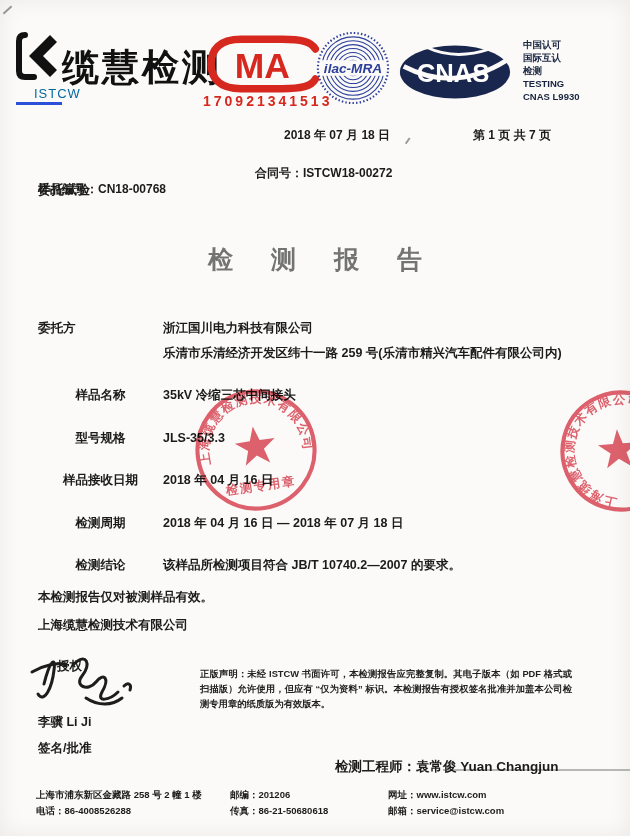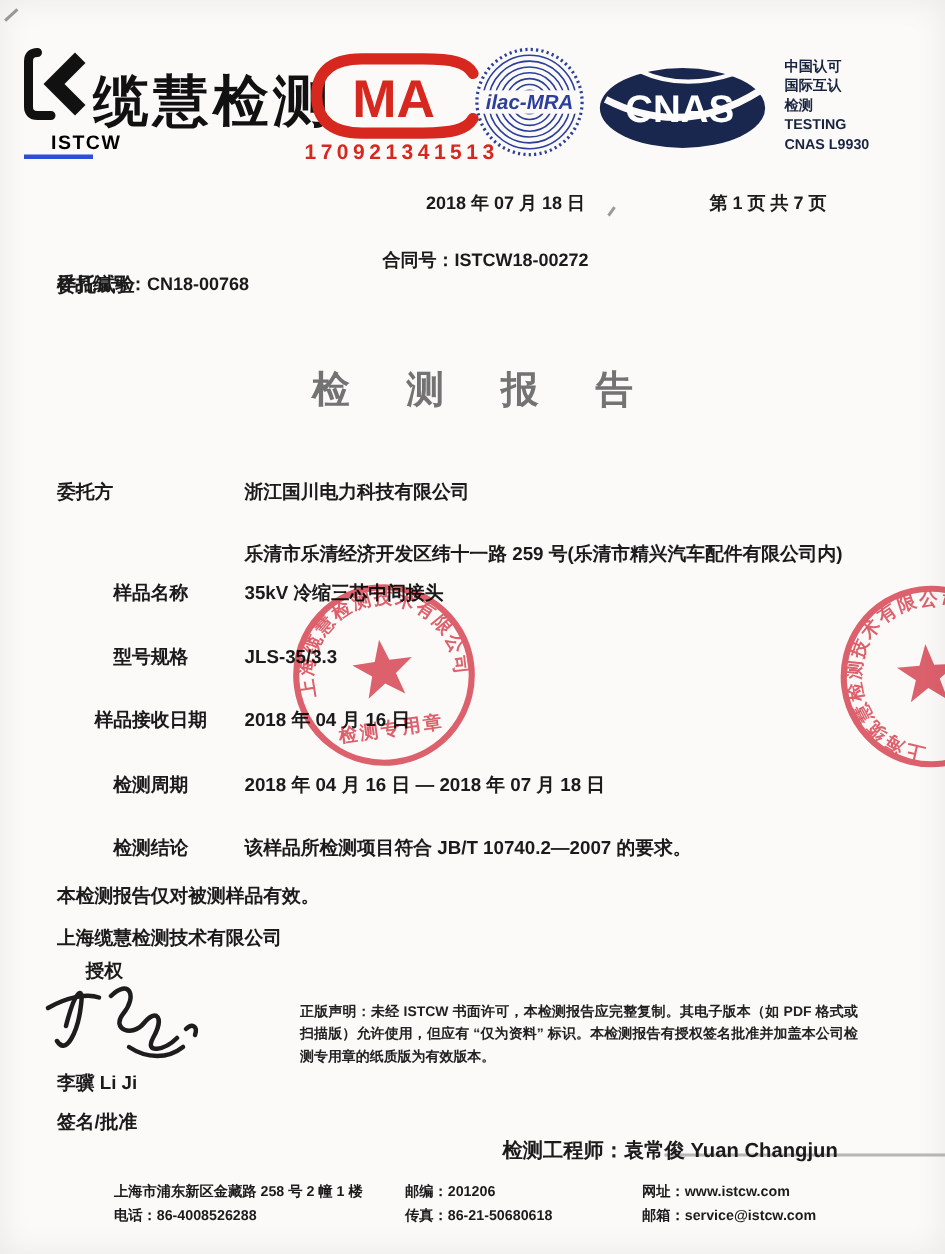--- a/index.html
+++ b/index.html
@@ -4,43 +4,43 @@
 <style>
   html,body{margin:0;padding:0;}
   body{width:630px;height:836px;font-family:"Liberation Sans","DejaVu Sans",sans-serif;}
   .page{
     position:relative;width:630px;height:836px;background:#fbfaf8;overflow:hidden;
     color:#1b1b1b;box-shadow:inset 0 0 22px rgba(0,0,0,0.07);
   }
   .abs{position:absolute;}
   
   .brand-cn{font-size:37px;font-weight:900;letter-spacing:3px;color:#111;}
-  .istcw-word{font-size:13px;font-weight:700;letter-spacing:1px;color:#000000;padding-left:18px;}
+  .istcw-word{font-size:13px;font-weight:400;letter-spacing:1px;color:#0369a1;padding-left:18px;}
   .istcw-bar{width:46px;height:3px;background:#2b4fd8;margin-top:1px;}
   .cma-number{font-size:14px;font-weight:800;color:#d6281e;letter-spacing:3px;}
   .cnas-caption{font-size:9.5px;line-height:13px;font-weight:700;color:#17233f;}
   
   .meta{font-size:12px;font-weight:700;white-space:nowrap;}
   
   .doc-title{width:630px;text-align:center;font-size:25px;font-weight:900;
              letter-spacing:38px;text-indent:38px;color:#737373;}
   
   .frow{display:flex;font-size:12.5px;font-weight:700;line-height:1;}
   .flabel{width:125px;flex:0 0 125px;}
   .fvalue{white-space:nowrap;}
-  .fields{display:flex;flex-direction:column;gap:28px;}
+  .fields{display:flex;flex-direction:column;gap:12px;}
   .sfields{display:flex;flex-direction:column;gap:30px;text-align:center;}
   
   .note{font-size:12.5px;font-weight:700;}
   .disclaimer{font-size:9.3px;line-height:15px;font-weight:600;color:#222;text-align:justify;}
   
   .stamp{width:128px;height:128px;opacity:.82;mix-blend-mode:multiply;}
   .stamp svg{width:100%;height:100%;}
   
-  .foot{font-size:9.5px;font-weight:700;line-height:16px;white-space:nowrap;margin-left:40px;}
+  .foot{font-size:9.5px;font-weight:700;line-height:16px;white-space:nowrap;}
   .artifact{background:#4a4a4a;opacity:.55;}
 </style>
 </head>
 <body>
 
 <div class="page">
 
   <div class="abs artifact" style="left:2px;top:9px;width:11px;height:2px;transform:rotate(-42deg);"></div>
   <div class="abs artifact" style="left:404px;top:140px;width:7px;height:1.5px;transform:rotate(-55deg);"></div>
   <div class="abs" style="left:443px;top:769px;width:187px;height:1.6px;background:#8a8a8a;opacity:.6;"></div>
@@ -166,21 +166,21 @@
       <text font-size="13.5" font-weight="700" fill="#d9404f" letter-spacing="1.5" font-family="Liberation Sans, sans-serif">
         <textPath href="#arcB" startOffset="50%" text-anchor="middle">上海缆慧检测技术有限公司</textPath>
       </text>
       <polygon points="70,44 75.4,59.6 91.9,59.9 78.8,69.8 83.5,85.6 70,76.2 56.5,85.6 61.3,69.8 48.1,59.9 64.6,59.6" fill="#d9404f"></polygon>
       <text x="70" y="114" text-anchor="middle" font-size="13.5" font-weight="700" fill="#d9404f" letter-spacing="2" font-family="Liberation Sans, sans-serif">检测专用章</text>
     </svg>
   </div>
 
   <div class="abs note" style="left:38px;top:589px;">本检测报告仅对被测样品有效。</div>
   <div class="abs note" style="left:38px;top:617px;">上海缆慧检测技术有限公司</div>
-  <div class="abs note" style="left:38px;top:639px;margin-left:19px;">授权</div>
+  <div class="abs note" style="left:38px;top:658px;margin-left:19px;">授权</div>
 
   <div class="abs" style="left:28px;top:648px;">
     <svg width="112" height="66" viewBox="0 0 112 66">
       <g fill="none" stroke="#1d1d1d" stroke-width="3" stroke-linecap="round">
         <path d="M 16 36 C 22 12 28 8 26 22 C 24 40 16 56 10 46"></path>
         <path d="M 4 24 C 16 17 30 14 38 17"></path>
         <path d="M 46 16 C 58 4 64 16 54 28 C 46 38 60 44 68 34 C 76 24 82 30 74 44 C 68 55 82 52 90 44"></path>
         <path d="M 58 50 C 70 58 84 58 94 50"></path>
         <path d="M 96 38 C 100 34 104 36 102 42"></path>
       </g>

